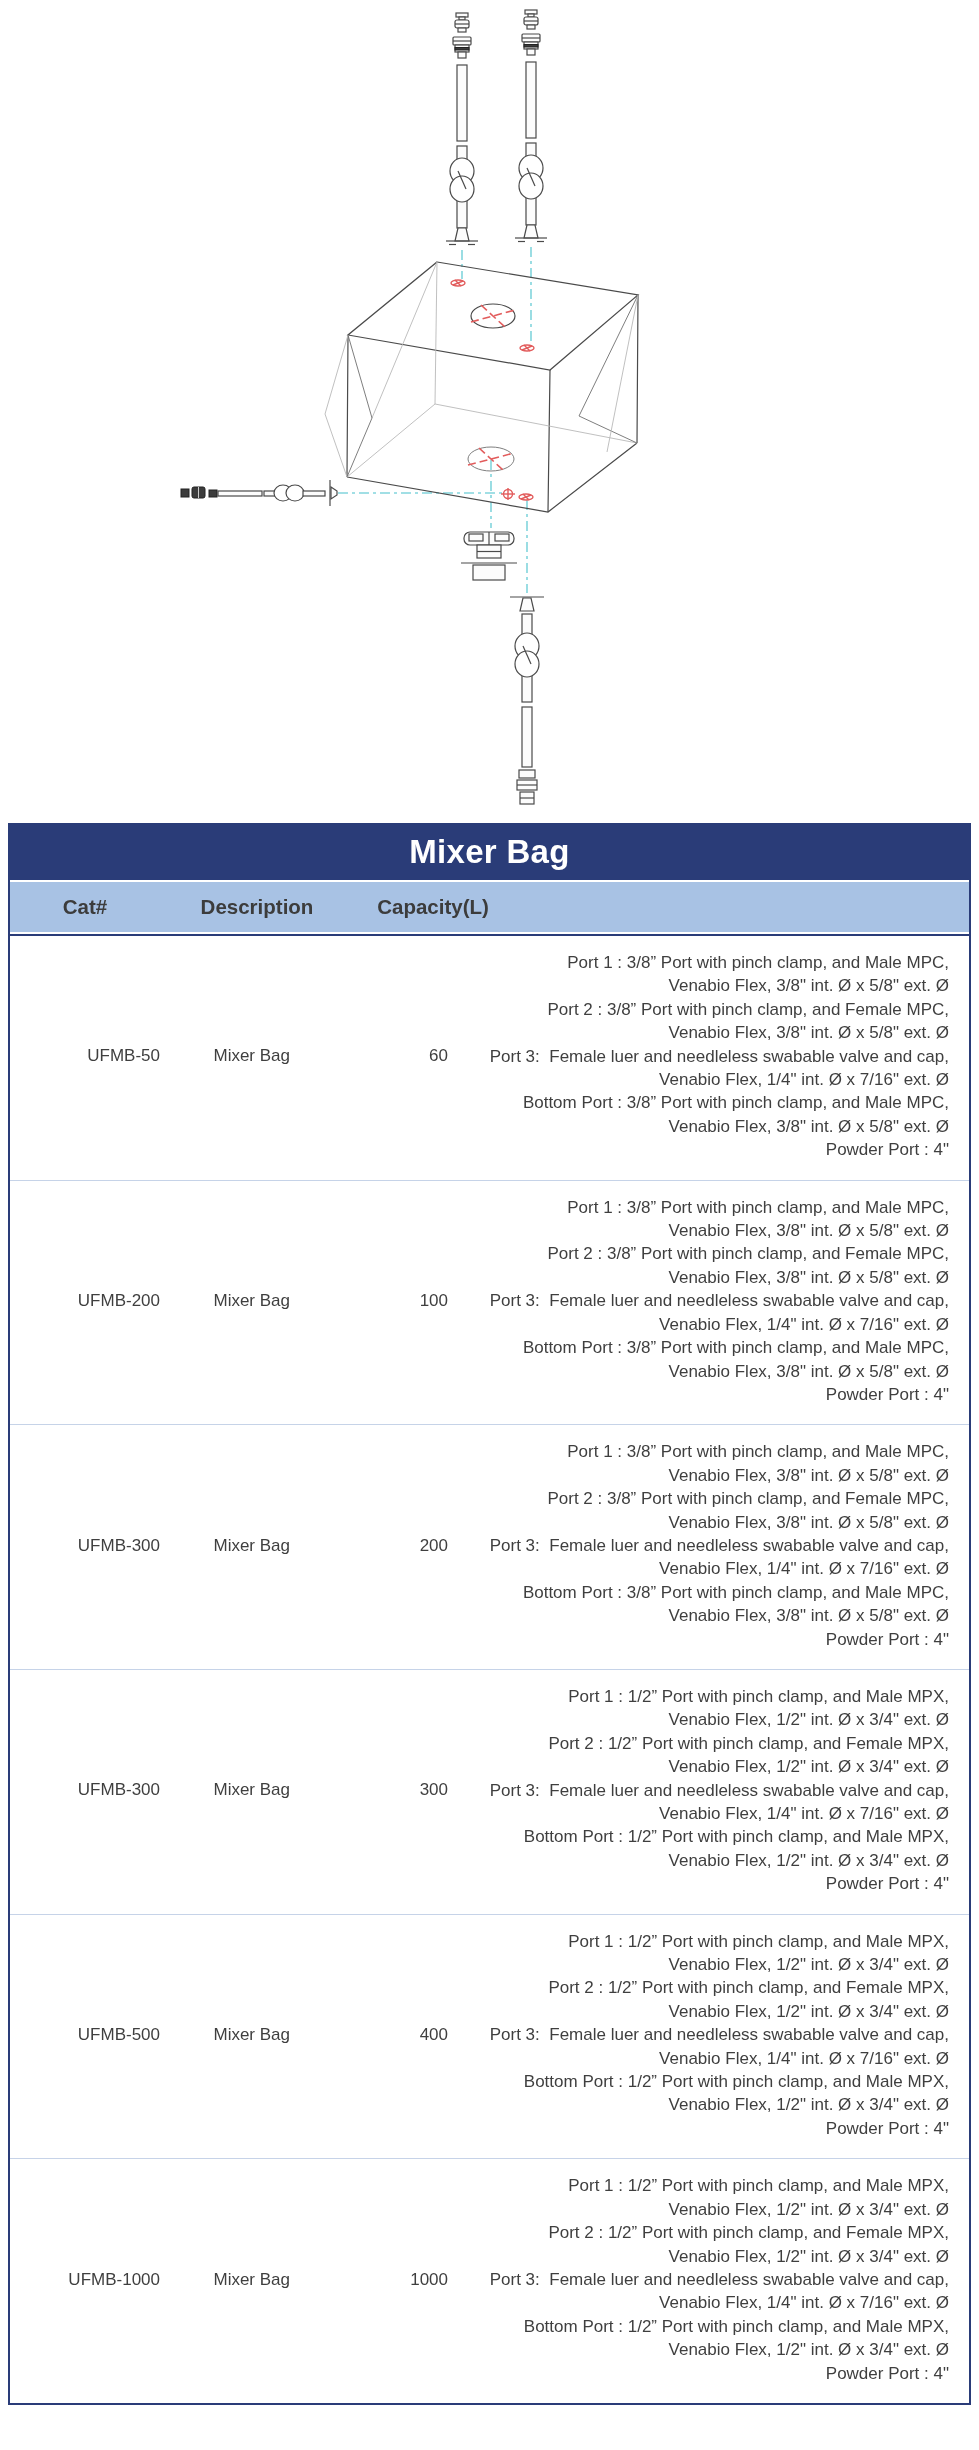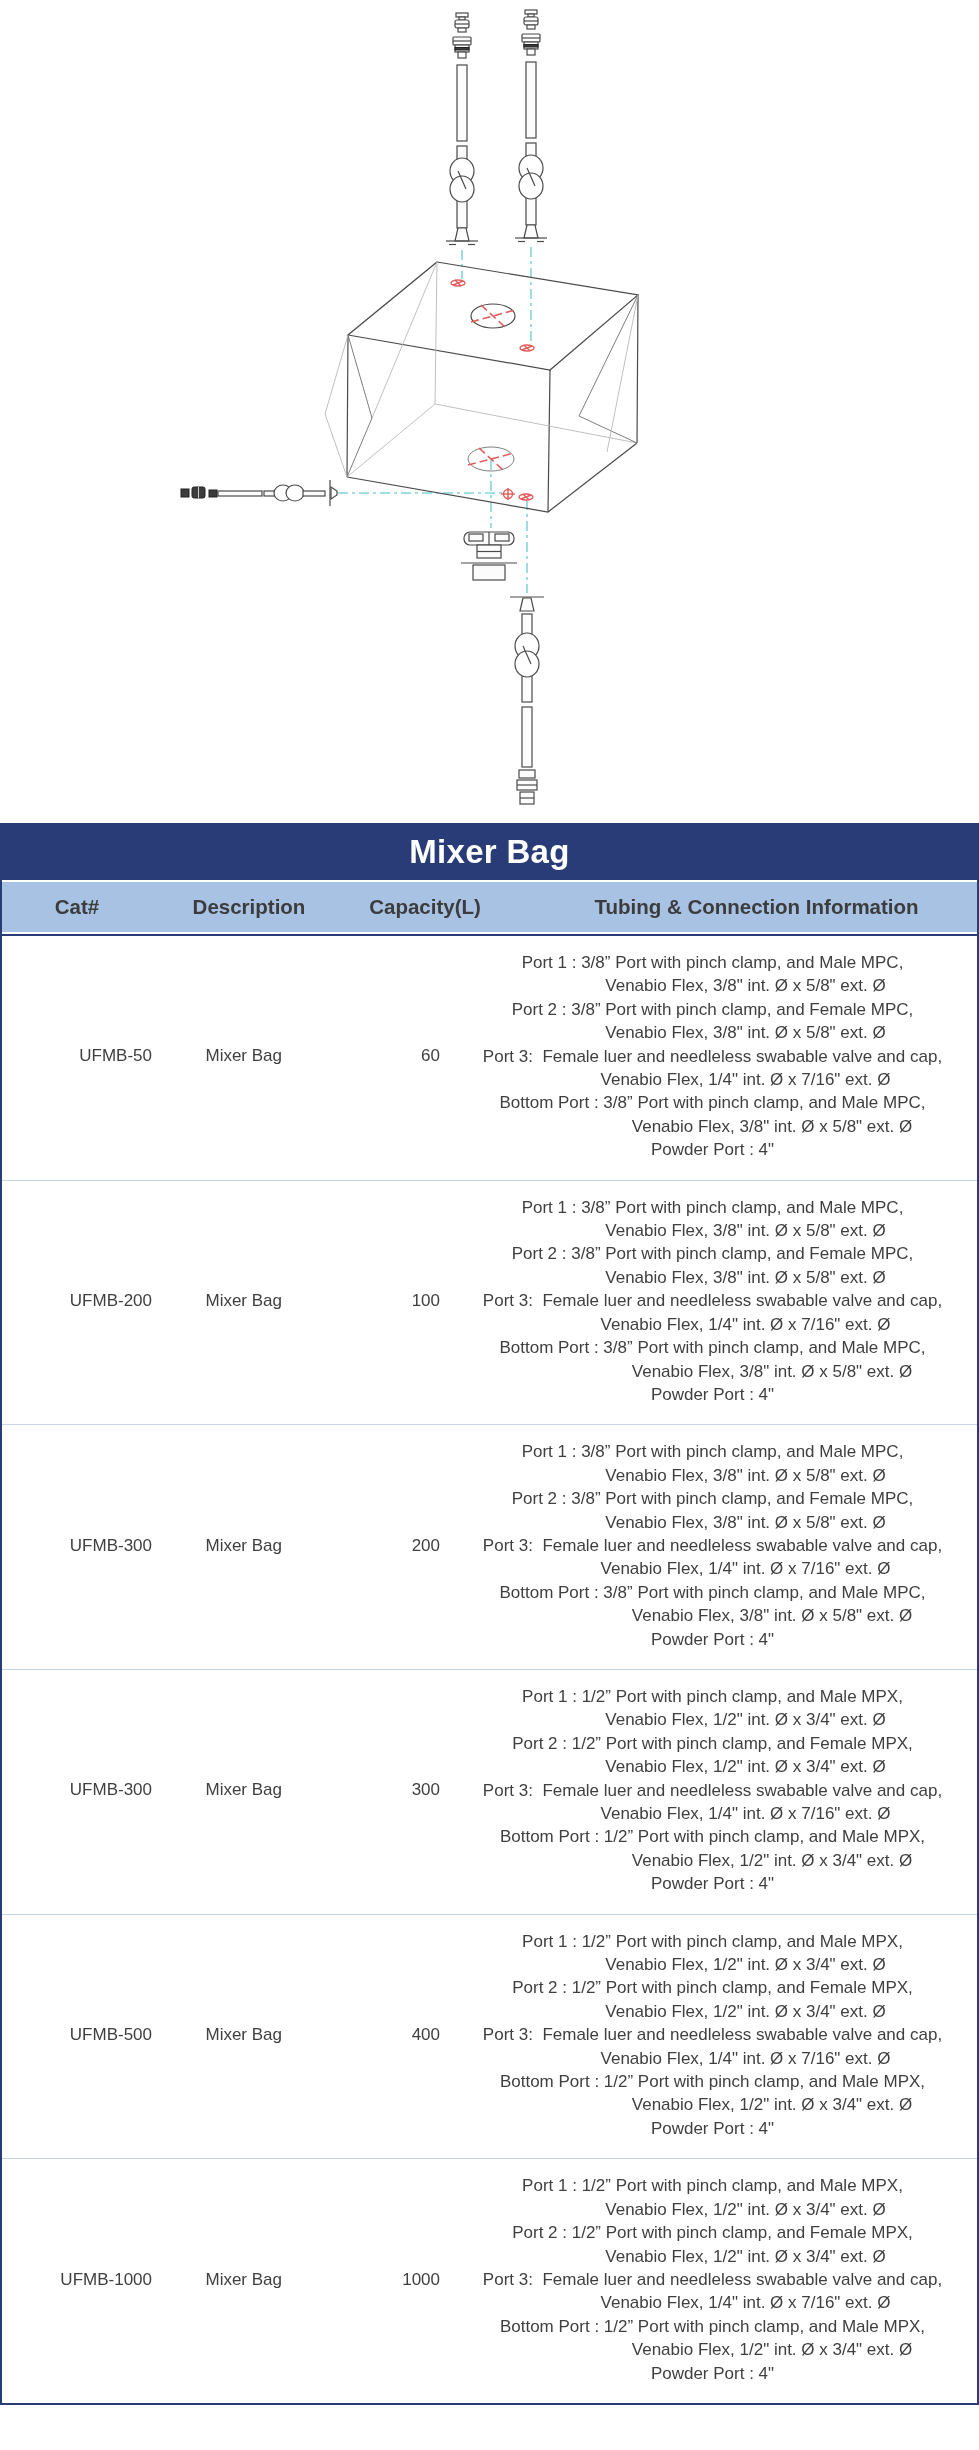--- a/index.html
+++ b/index.html
@@ -11,32 +11,32 @@
   .thin{stroke:#6f6f6f;fill:none;stroke-width:0.9;}
   .hid {stroke:#b9b9b9;fill:none;stroke-width:0.9;}
   .olf {stroke:#4a4a4a;fill:#fcfcfc;stroke-width:1.2;}
   .olf2{stroke:#4a4a4a;fill:#ffffff;stroke-width:1.2;}
   .dkf {stroke:#222222;fill:#3c3c3c;stroke-width:1;}
   .red {stroke:#e25c5c;fill:none;stroke-width:1.4;}
   .redd{stroke:#e25c5c;fill:none;stroke-width:1.6;stroke-dasharray:8 4;}
   .cy  {stroke:#82d5dd;fill:none;stroke-width:1.6;stroke-dasharray:10 4 3 4;}
 
   
-  .table-wrap{margin:0 0;border:2.5px solid #2a3c78;background:#fff;}
+  .table-wrap{margin:0 8px;border:2.5px solid #2a3c78;background:#fff;}
   .t-title{background:#2a3c78;color:#fff;font-weight:bold;font-size:33px;line-height:40px;
            text-align:center;padding:7px 0 8px;border-bottom:2px solid #ffffff;letter-spacing:.3px;}
   .t-head{display:grid;grid-template-columns:150px 130px 158px 1fr;background:#a8c2e4;
           align-items:center;height:50px;border-bottom:2px solid #ffffff;
           font-weight:bold;font-size:20.5px;color:#3c3c3c;gap:32px;}
   .t-head .hc{text-align:center;}
   .t-body{border-top:2px solid #2a3c78;}
   .trow{display:grid;grid-template-columns:150px 130px 158px 1fr;padding:15px 0 18px;}
   .trow + .trow{border-top:1.5px solid #c6d3e8;}
   .cell{align-self:center;text-align:right;font-size:17px;color:#3f3f3f;}
-  .cell.tubing{text-align:center;padding-left:22px;padding-right:14px;}
+  .cell.tubing{text-align:right;padding-left:22px;padding-right:20px;}
   .tline{white-space:pre;font-size:17px;line-height:23.4px;color:#3f3f3f;}
   .ind0{padding-left:0;}
   .ind1{padding-left:66px;}
   .ind2{padding-left:119px;}
 </style>
 </head>
 <body>
 
 <div class="page">
 
@@ -164,21 +164,20 @@
       </g>
     </svg>
   </div>
 
   <div class="table-wrap">
     <div class="t-title">Mixer Bag</div>
     <div class="t-head">
       <div class="hc">Cat#</div>
       <div class="hc">Description</div>
       <div class="hc">Capacity(L)</div>
-      <div class="hc">Tubing &amp; Connection Information</div>
     </div>
     <div class="t-body">
         <div class="trow">
           <div class="cell">UFMB-50</div>
           <div class="cell">Mixer Bag</div>
           <div class="cell">60</div>
           <div class="cell tubing">
             <div class="tline ind0">Port 1 : 3/8” Port with pinch clamp, and Male MPC,</div>
             <div class="tline ind1">Venabio Flex, 3/8" int. Ø x 5/8" ext. Ø</div>
             <div class="tline ind0">Port 2 : 3/8” Port with pinch clamp, and Female MPC,</div>

